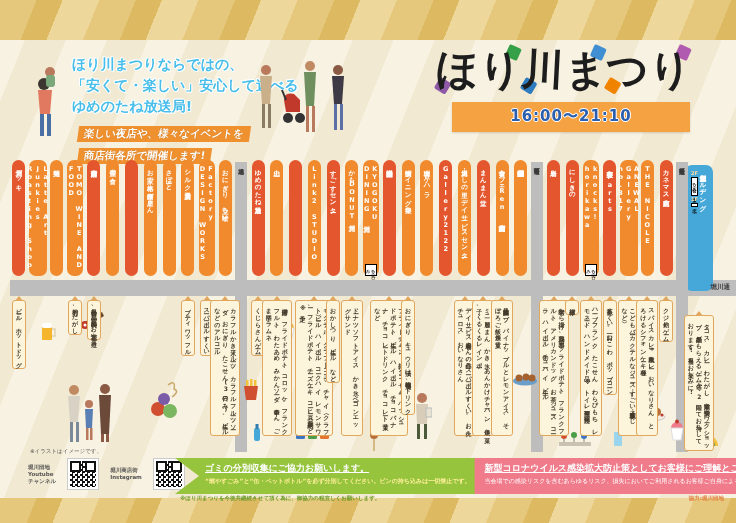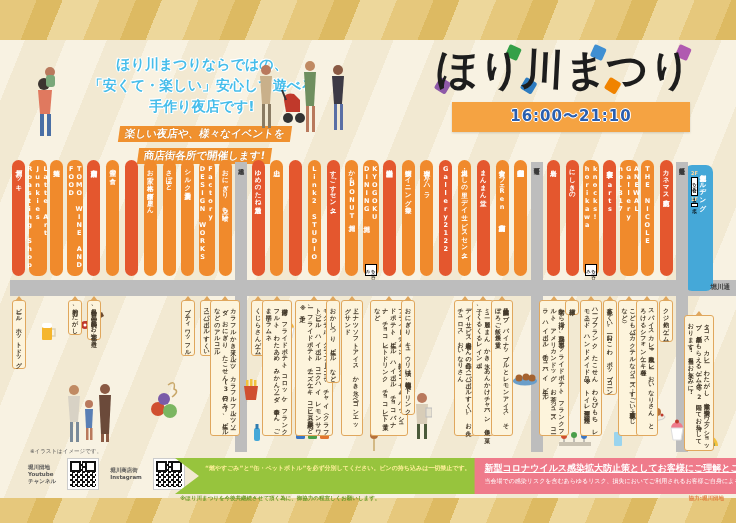--- a/index.html
+++ b/index.html
@@ -5,21 +5,21 @@
   html,body{margin:0;padding:0;}
   #poster{position:relative;width:736px;height:523px;overflow:hidden;
     font-family:"DejaVu Sans","Liberation Sans",sans-serif;
     background:repeating-linear-gradient(112deg,#f8f2e2 0 38px,#f2e9d2 38px 76px);}
   .goldband{position:absolute;left:0;right:0;height:40px;
     background:repeating-linear-gradient(112deg,#e6c87c 0 34px,#ddba62 34px 58px,#edd79b 58px 92px);}
   #gold-top{top:0;}
   #gold-bottom{top:auto;bottom:0;height:25px;}
 
   
-  #intro{position:absolute;left:72px;top:54px;width:260px;text-align:center;}
+  #intro{position:absolute;left:72px;top:54px;width:260px;}
   .intro-line{font-size:14px;font-weight:bold;color:#46bdea;line-height:1.5;
     text-shadow:1px 0 #fff,-1px 0 #fff,0 1px #fff,0 -1px #fff,1px 1px #fff,-1px -1px #fff;}
   .hl-wrap{margin-top:5px;margin-left:6px;}
   .hl-line{display:inline-block;background:#f0912f;color:#fff;font-size:10.5px;font-weight:bold;
     padding:1px 6px;margin-bottom:2px;transform:skewX(-8deg);
     text-shadow:0 0 1px #b55e00;}
   #title{position:absolute;right:22px;top:42px;width:300px;text-align:center;white-space:nowrap;}
   .tchar{position:relative;display:inline-block;font-size:42px;font-weight:900;color:#1d1d1d;z-index:1;}
   .tchar::after{content:"";position:absolute;width:13px;height:13px;background:var(--acc);
     transform:rotate(28deg);top:5px;right:1px;z-index:-1;border-radius:2px;}
@@ -93,21 +93,21 @@
 <body>
 
 <div id="poster">
   <div id="gold-top" class="goldband"></div>
   <div id="gold-bottom" class="goldband"></div>
 
   <div id="intro">
     <div id="intro-lines">
         <div class="intro-line">ほり川まつりならではの、</div>
         <div class="intro-line">「安くて・楽しい」安心して遊べる</div>
-        <div class="intro-line">手作り夜店です!</div>
+        <div class="intro-line">ゆめのたね放送局!</div>
       </div>
     <div class="hl-wrap" id="highlight-lines"><div class="hl-line">楽しい夜店や、様々なイベントを</div><div class="hl-line">商店街各所で開催します!</div></div>
   </div>
 
   <div id="title"><span class="tchar" style="--acc: #8e5aa8;">ほ</span><span class="tchar" style="--acc: #35a048;">り</span><span class="tchar" style="--acc: #2e7cc0;">川</span><span class="tchar" style="--acc: #3f8fd2;">ま</span><span class="tchar" style="--acc: #f08300;">つ</span><span class="tchar" style="--acc: #b05ab0;">り</span></div>
 
   <div id="ribbon">
     <div class="date-line time-line">16:00〜21:10</div>
   </div>
 
@@ -520,20 +520,21 @@
     <div class="soc-label">堀川団地
 Youtube
 チャンネル</div>
     <div class="qr"></div>
     <div class="soc-label">堀川商店街
 Instagram</div>
     <div class="qr"></div>
   </div>
   <div id="banners">
     <div id="garbage-banner">
+      <div class="gb-title">ゴミの分別収集にご協力お願いします。</div>
       <div class="gb-sub">“燃やすごみ”と“缶・ペットボトル”を必ず分別してください。ビンの持ち込みは一切禁止です。</div>
     </div>
     <div id="covid-banner">
       <div class="cv-title">新型コロナウイルス感染拡大防止策としてお客様にご理解とご協力をお願いいたします。</div>
       <div class="cv-sub">当会場での感染リスクを含むあらゆるリスク、損失においてご利用されるお客様ご自身による自己責任でお願いします。</div>
     </div>
   </div>
   <div id="garbage-note">※ほり川まつりを今後共継続させて頂く為に、御協力の程宜しくお願いします。</div>
   <div id="credit">協力:堀川団地</div>
 </div>

